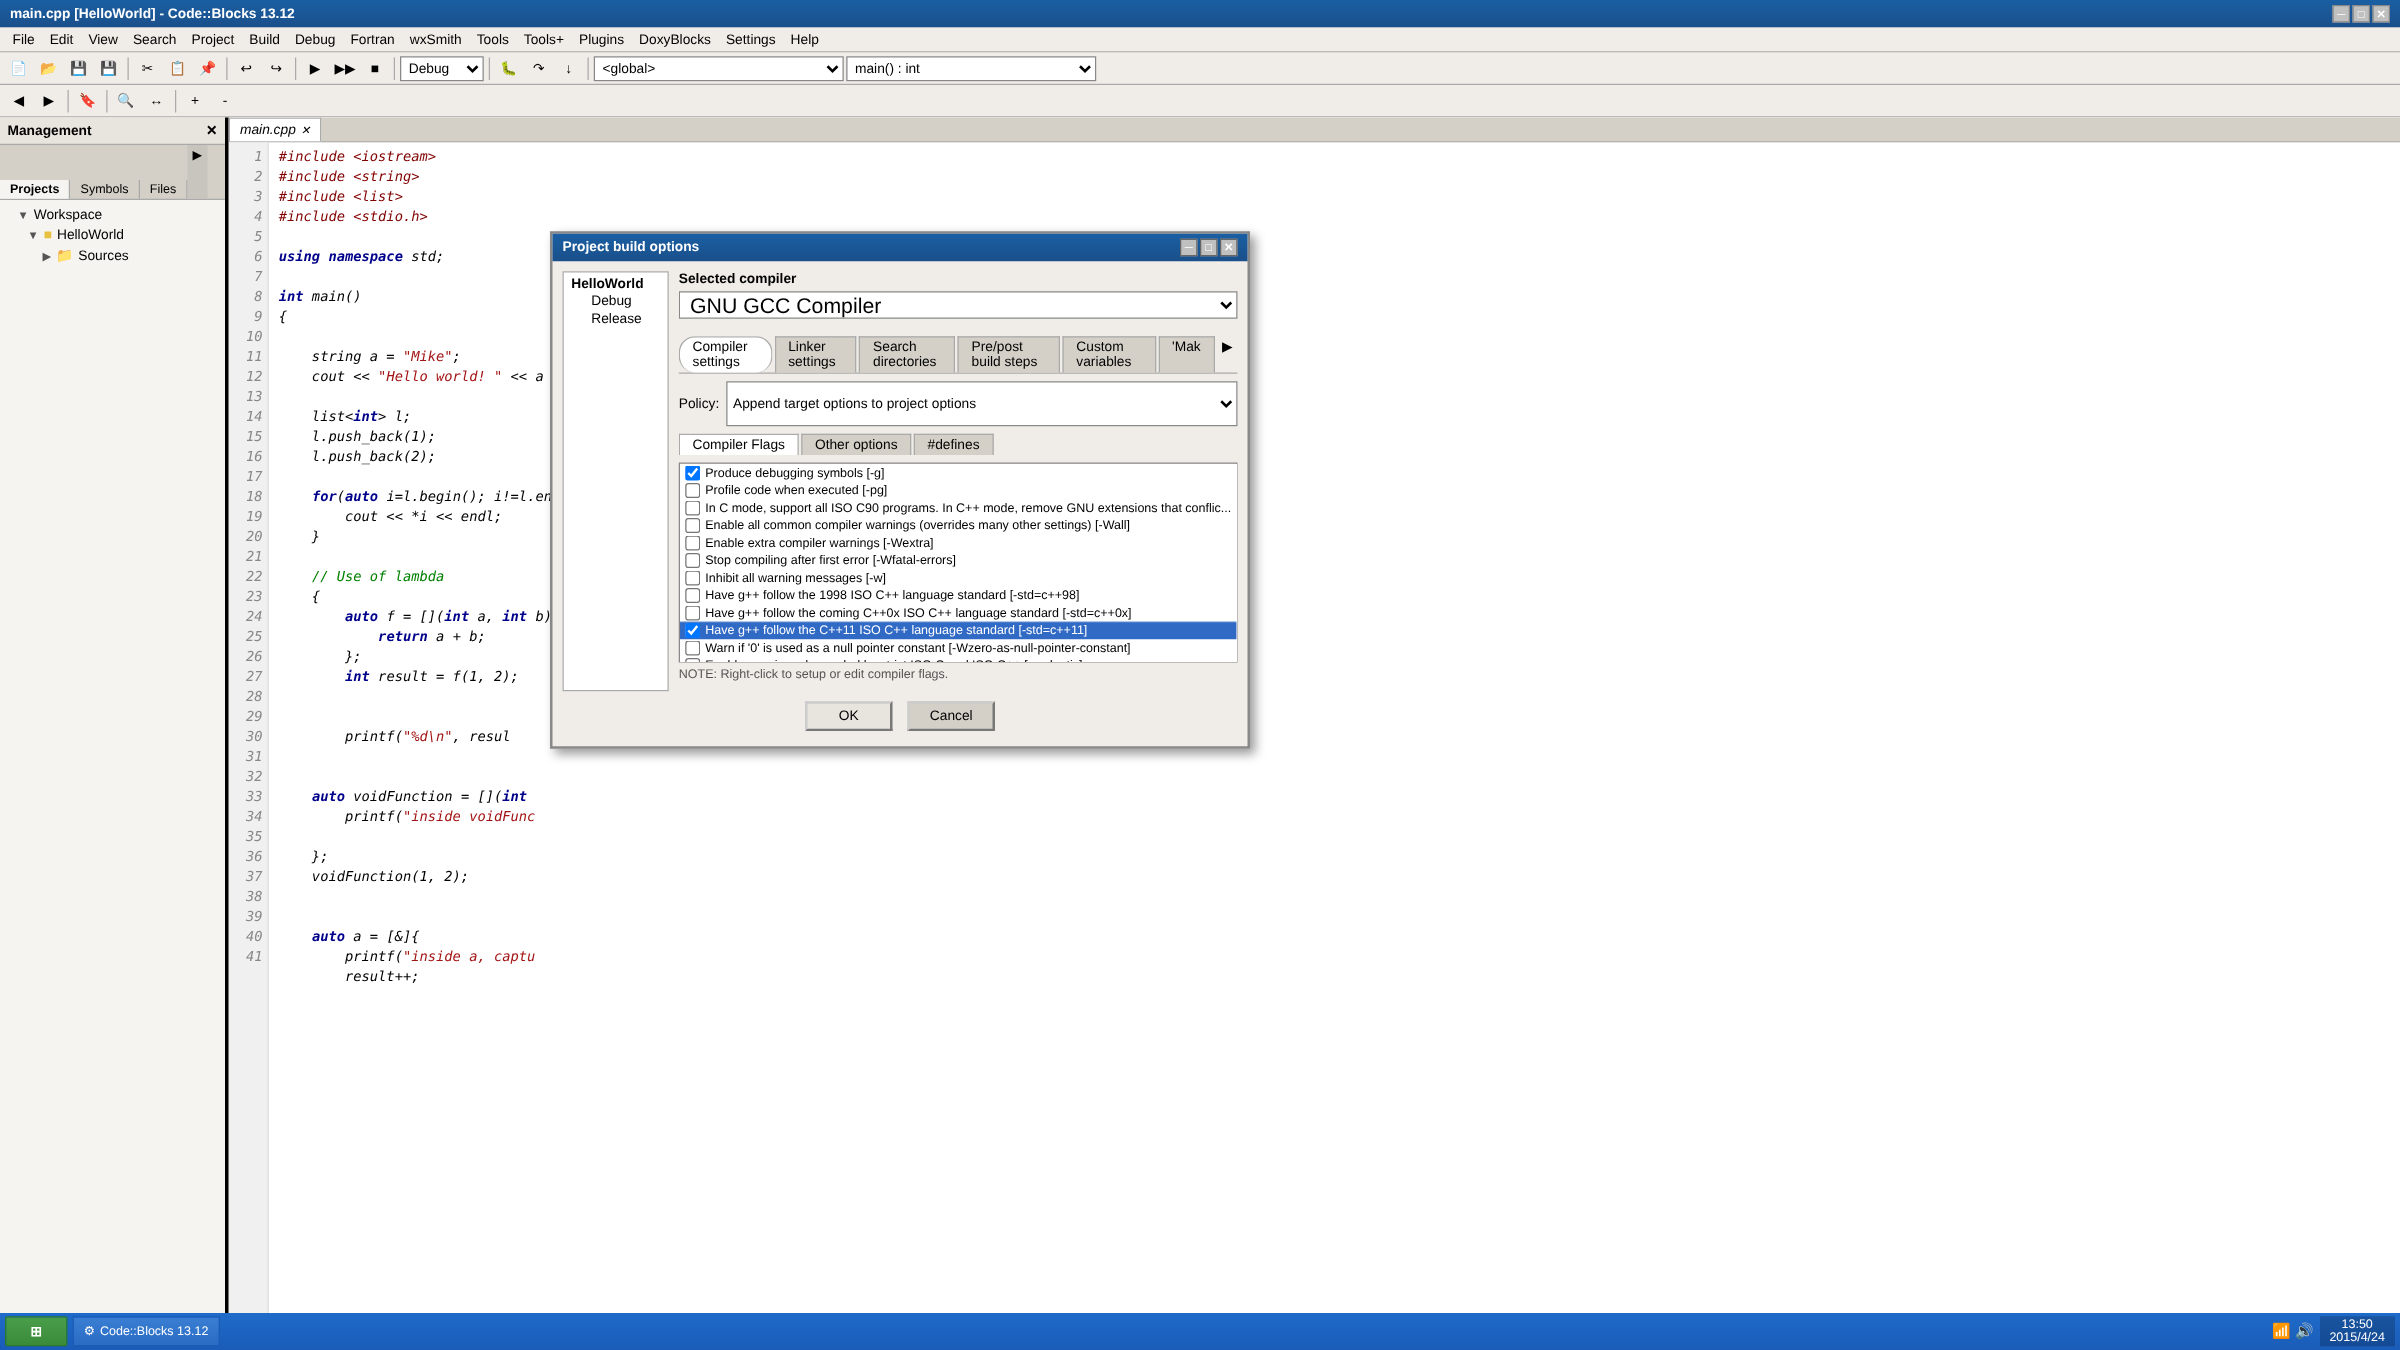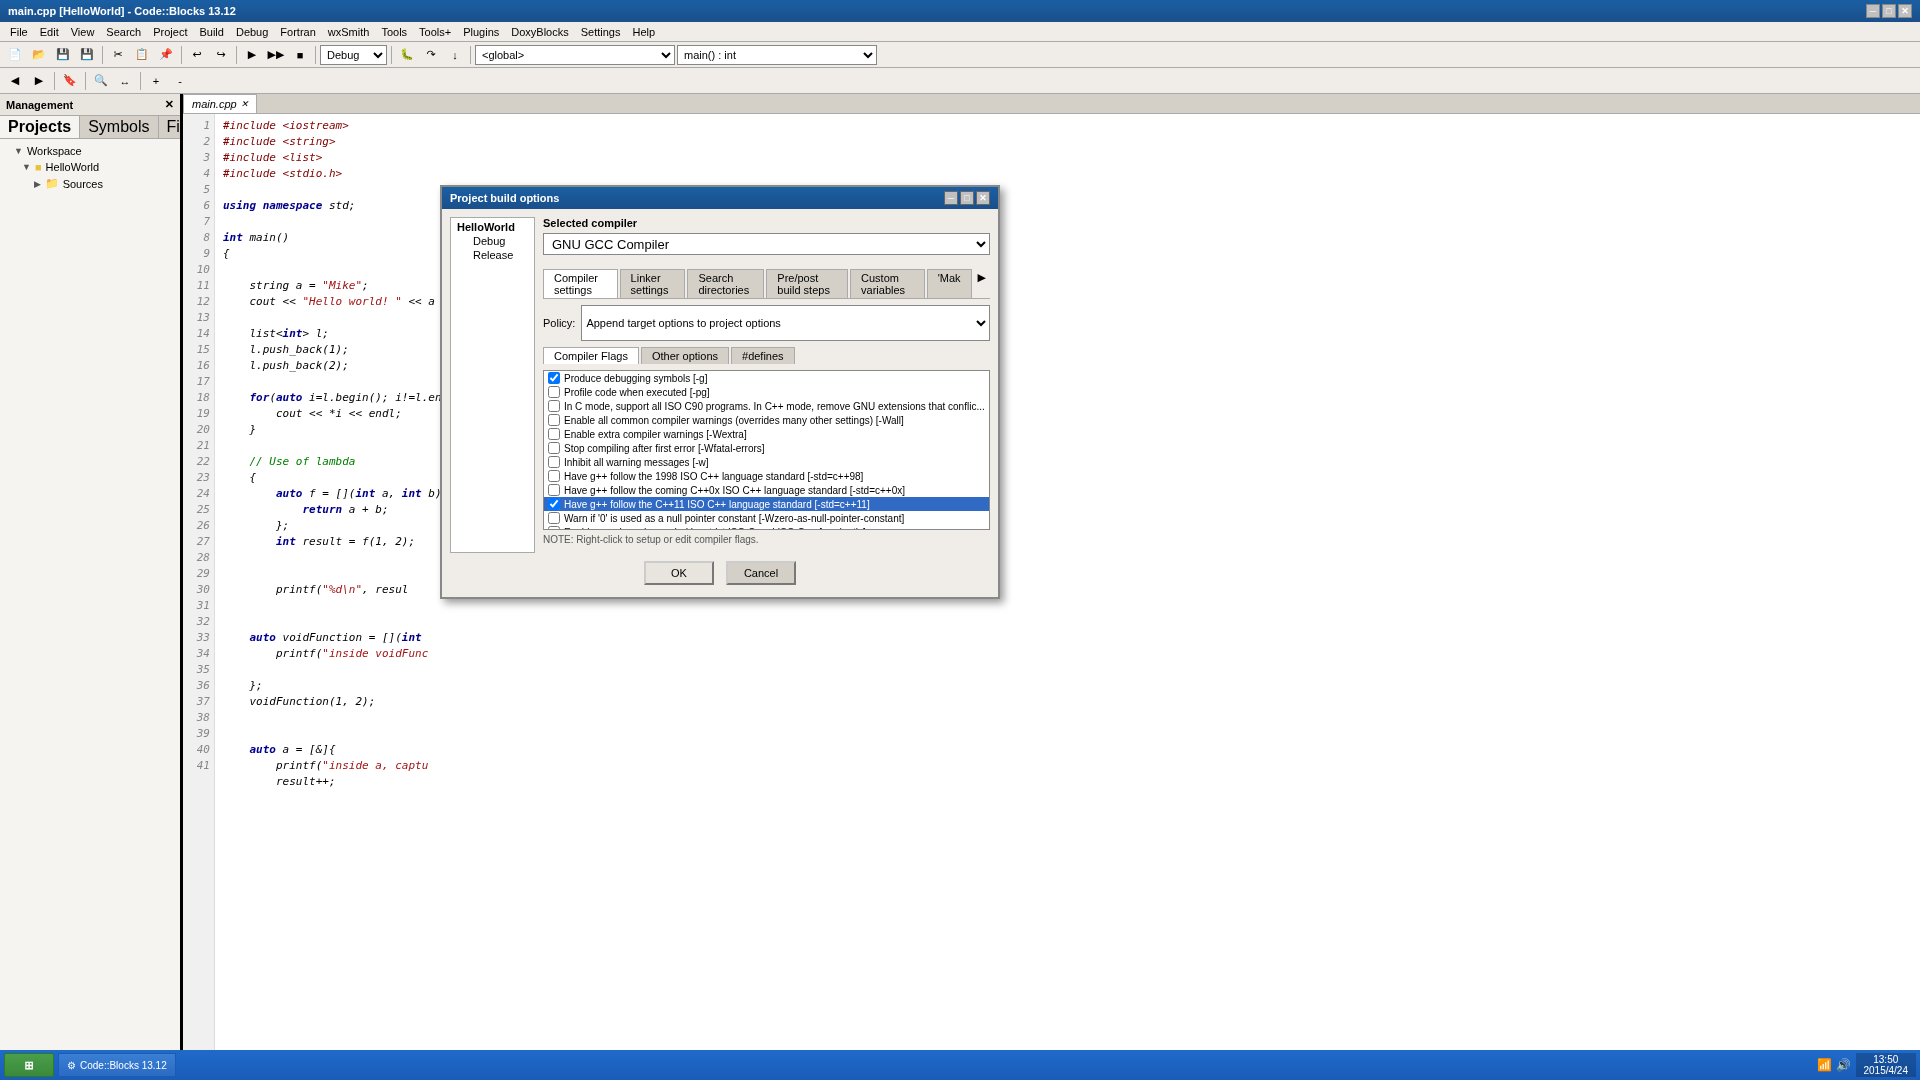--- a/index.html
+++ b/index.html
@@ -95,23 +95,24 @@
       font-weight: bold;
       font-size: 11px;
     }
     .panel-tabs {
       display: flex;
       background: #d4d0c8;
       border-bottom: 1px solid #aaa;
     }
     .panel-tab {
       padding: 2px 8px;
-      font-size: 16px;
+      font-size: 10px;
       cursor: pointer;
       border-right: 1px solid #aaa;
+      margin-top: 28px;
     }
     .panel-tab.active { background: #f5f4f0; font-weight: bold; }
     .tree-item {
       padding: 2px 4px 2px 12px;
       cursor: pointer;
       font-size: 11px;
       display: flex;
       align-items: center;
       gap: 4px;
     }
@@ -258,41 +259,41 @@
       cursor: pointer;
     }
     .compiler-label {
       font-size: 11px;
       margin-bottom: 4px;
       font-weight: bold;
     }
     .compiler-select {
       width: 100%;
       height: 22px;
-      font-size: 13px;
+      font-size: 17px;
       border: 1px solid #888;
       background: white;
       padding: 0 4px;
       margin-bottom: 8px;
     }
     .dialog-tabs {
       display: flex;
       border-bottom: 1px solid #aaa;
       margin-bottom: 6px;
     }
     .dialog-tab {
       padding: 2px 10px;
       font-size: 11px;
       cursor: pointer;
       background: #d4d0c8;
       border: 1px solid #aaa;
       border-bottom: none;
       margin-right: 2px;
     }
-    .dialog-tab.active { background: white; }
+    .dialog-tab.active { background: white; border-radius: 13px; }
     .subtabs {
       display: flex;
       margin-bottom: 6px;
       gap: 0;
     }
     .subtab {
       padding: 2px 10px;
       font-size: 11px;
       cursor: pointer;
       background: #d4d0c8;

